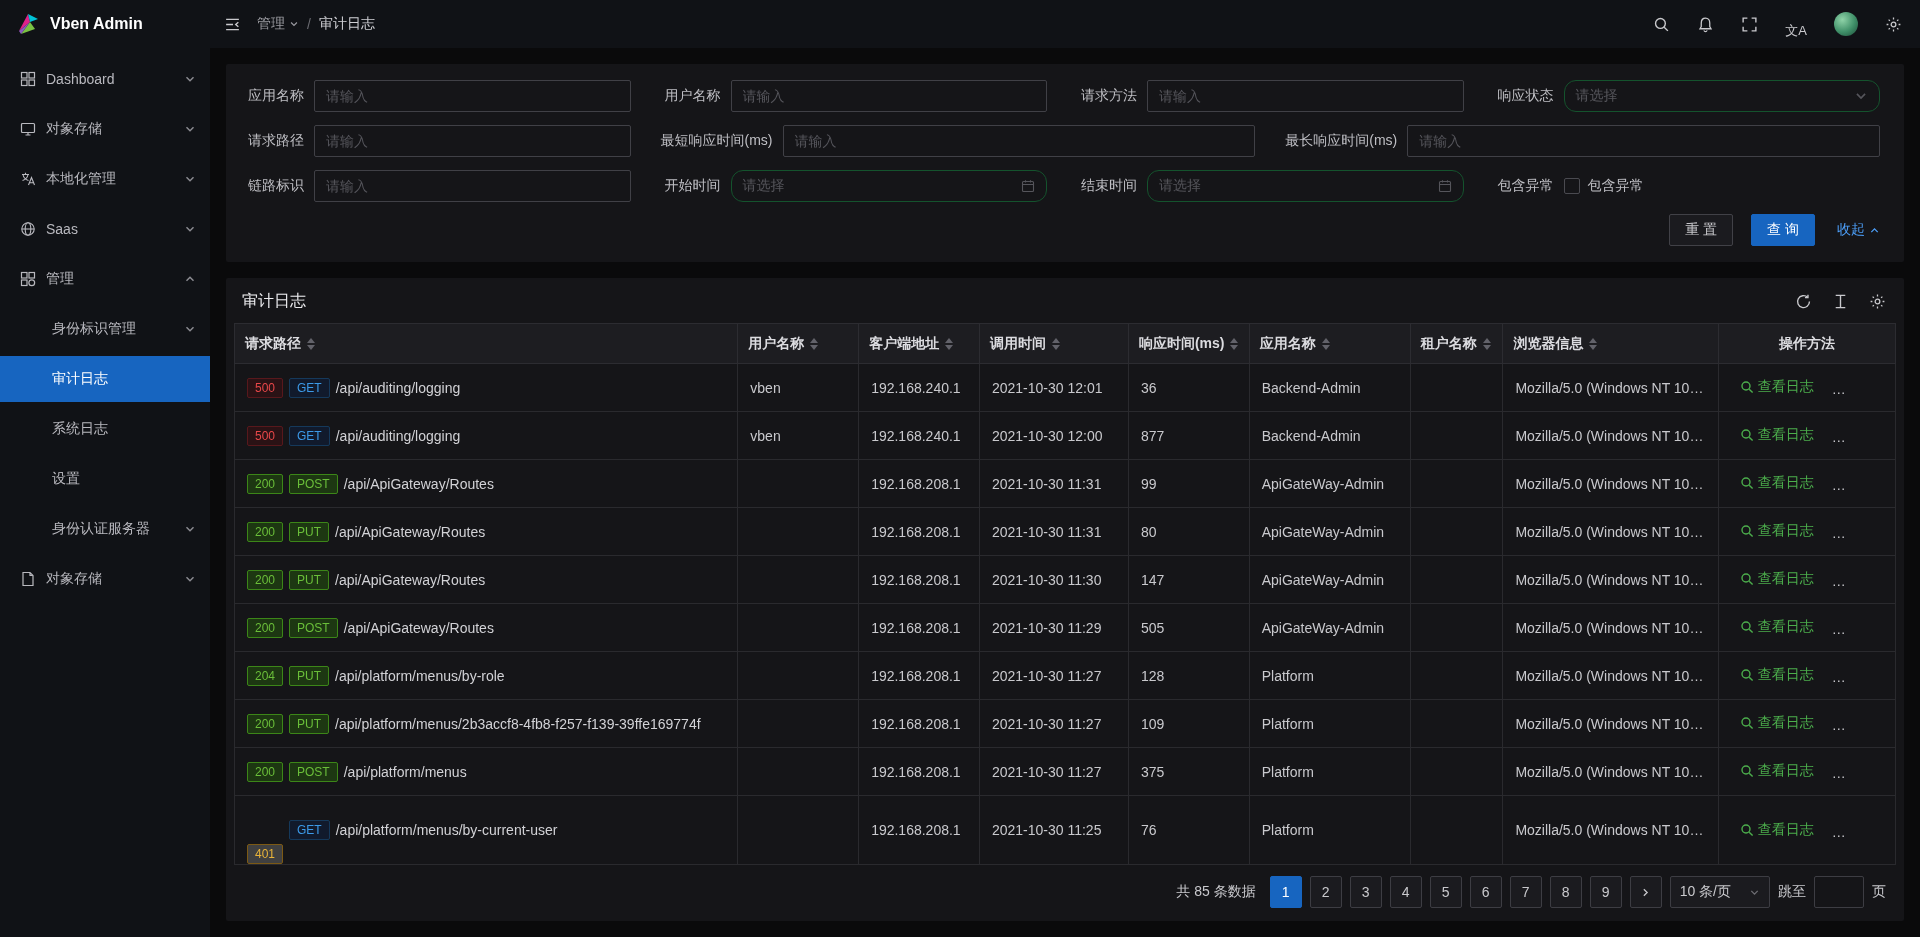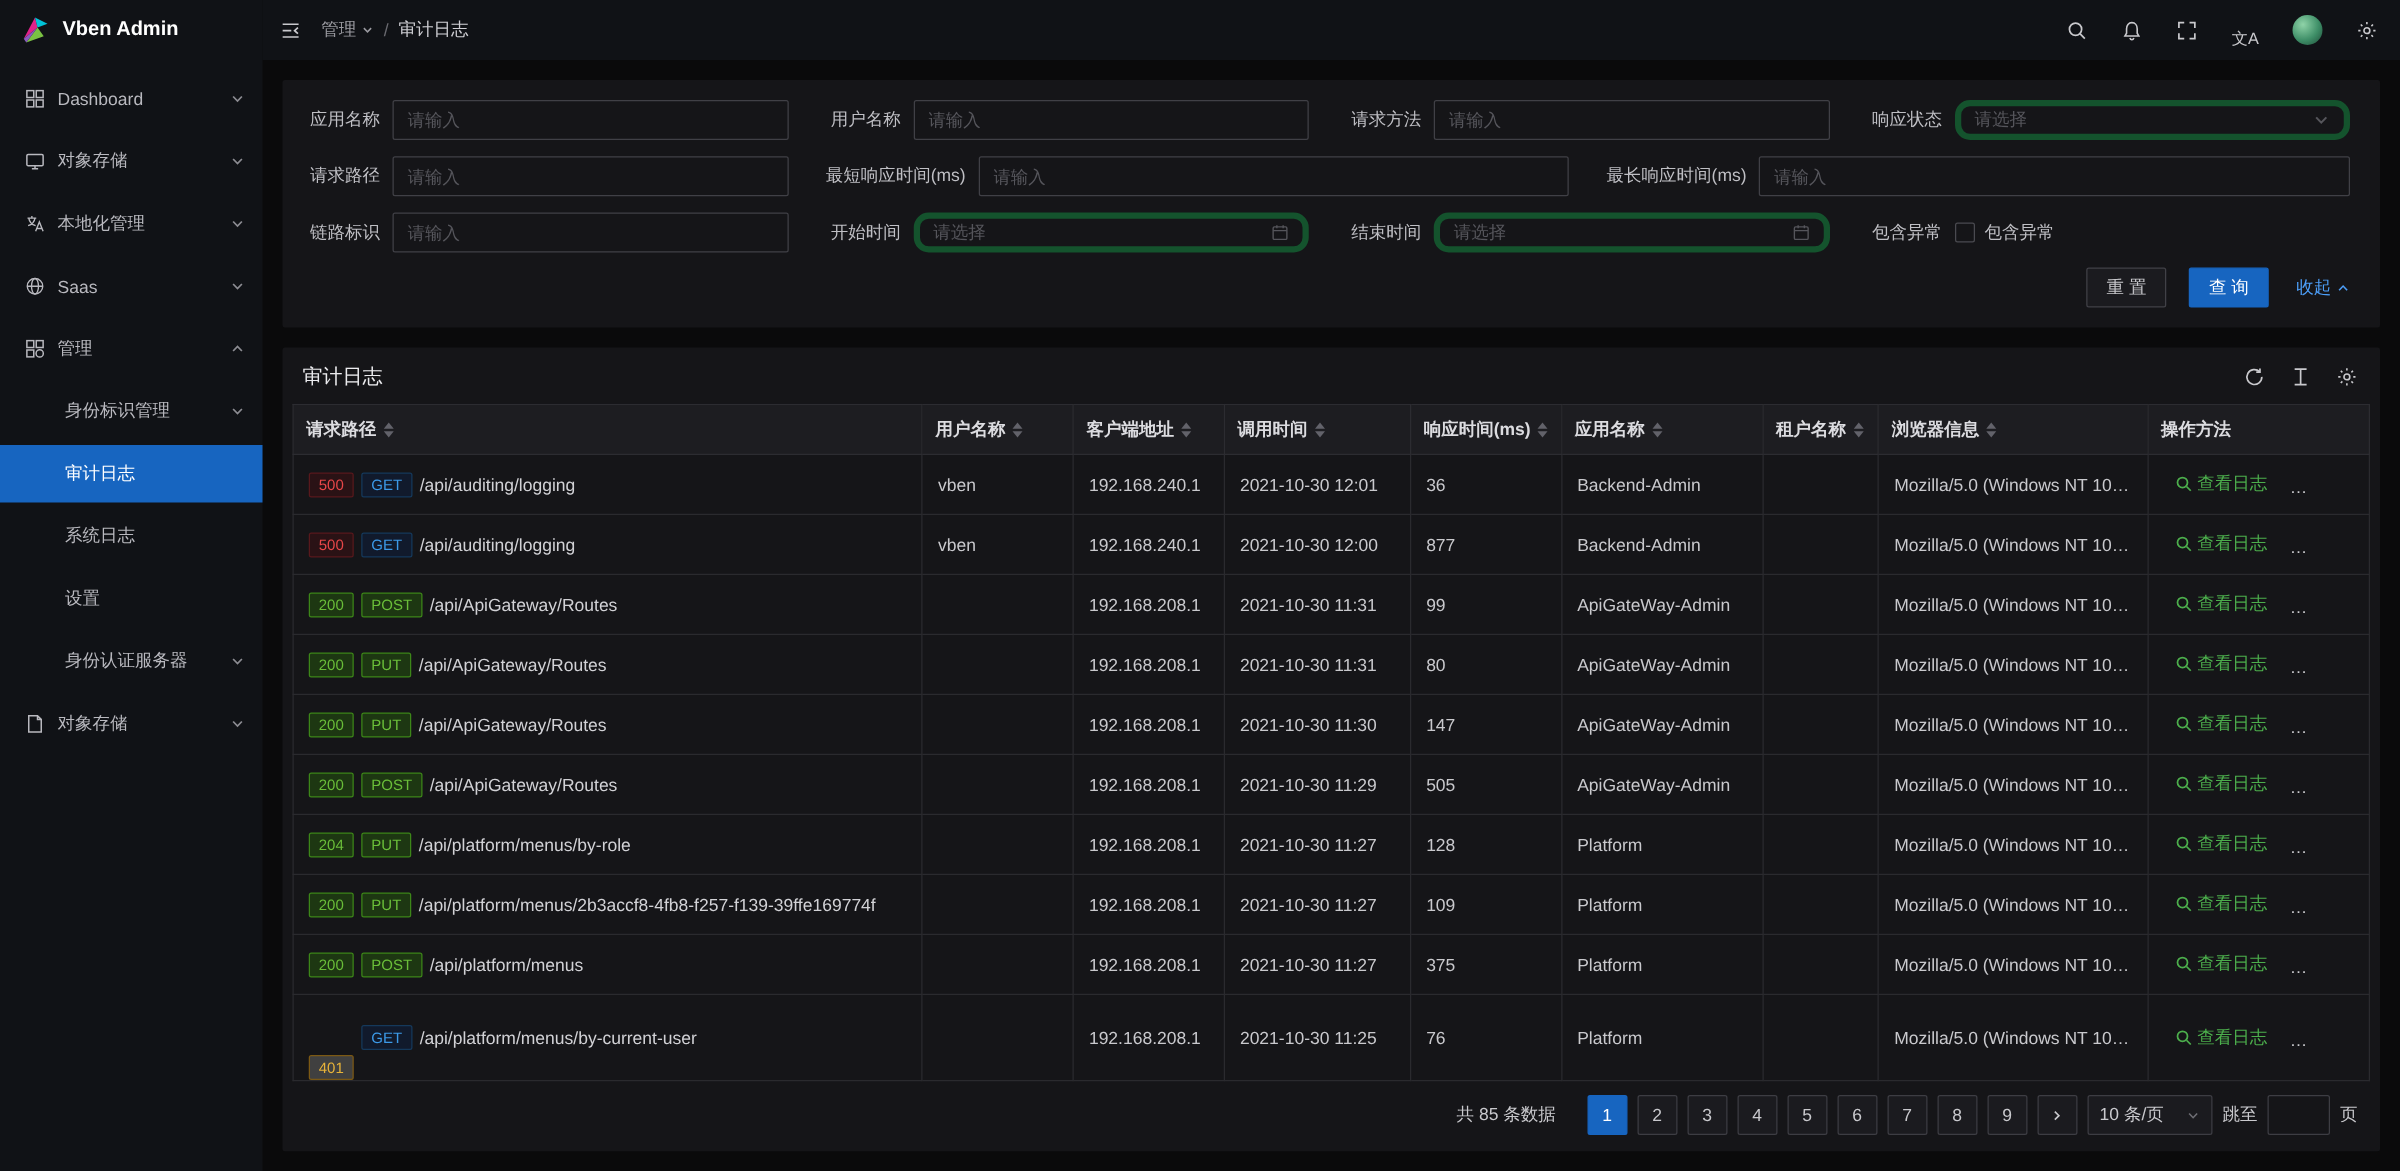--- a/index.html
+++ b/index.html
@@ -44,21 +44,21 @@
   .card { background:#151518; border-radius:2px; }
 
   
   .filter-grid { display:grid; grid-template-columns:repeat(8,1fr); column-gap:30px; row-gap:13px; padding:16px 24px 0 18px; }
   .field { display:flex; align-items:center; min-width:0; }
   .field.span2 { grid-column:span 2; }
   .field.span3 { grid-column:span 3; }
   .f-label { white-space:nowrap; margin-right:10px; color:#bfbfc4; min-width:60px; text-align:right; }
   input.input { flex:1; min-width:0; height:32px; background:#151518; border:1px solid #404046; border-radius:2px; padding:0 11px; color:#d4d4d8; font-size:14px; outline:none; font-family:inherit; }
   input::placeholder { color:#55555b; }
-  .picker { flex:1; min-width:0; height:32px; background:#151518; border:5px solid #14532d; border-radius:12px; display:flex; align-items:center; justify-content:space-between; padding:0 11px; color:#55555b; cursor:pointer; }
+  .picker { flex:1; min-width:0; height:32px; background:#151518; border:1px solid #14532d; border-radius:12px; display:flex; align-items:center; justify-content:space-between; padding:0 11px; color:#55555b; cursor:pointer; }
   .picker .suffix { display:inline-flex; color:#55555b; }
   .picker .suffix svg { width:14px; height:14px; }
   .cb-wrap { display:inline-flex; align-items:center; gap:8px; cursor:pointer; }
   .cb-box { width:16px; height:16px; border:1px solid #4a4a50; border-radius:2px; background:#151518; }
   .cb-text { color:#bfbfc4; }
   .filter-actions { display:flex; justify-content:flex-end; align-items:center; gap:18px; padding:12px 24px 16px; }
   .btn { height:32px; padding:0 15px; border-radius:2px; font-size:14px; cursor:pointer; font-family:inherit; }
   .btn.default { background:#1b1b1f; border:1px solid #414147; color:#c9c9cd; }
   .btn.primary { background:#1765c0; border:1px solid #1765c0; color:#ffffff; }
   .collapse-link { display:inline-flex; align-items:center; gap:4px; color:#4c9ef8; cursor:pointer; margin-left:4px; }
@@ -67,42 +67,42 @@
   
   .table-card { flex:1; display:flex; flex-direction:column; min-height:0; }
   .table-toolbar { display:flex; justify-content:space-between; align-items:center; padding:13px 18px 11px 16px; }
   .table-title { font-size:16px; color:#ebebee; }
   .toolbar-icons { display:flex; gap:20px; align-items:center; color:#c9c9cd; }
   .toolbar-icons .tb-icon svg { width:17px; height:17px; }
   .table-wrap { padding:0 8px; overflow:hidden; }
   table { width:100%; border-collapse:collapse; table-layout:fixed; }
   th { background:#1d1d21; border:1px solid #2c2c31; height:40px; padding:0 10px; text-align:left; color:#dcdce0; font-weight:bold; font-size:14px; white-space:nowrap; overflow:hidden; }
   .th-inner { display:flex; align-items:center; gap:6px; }
-  .th-inner.center { justify-content:flex-start; }
+  .th-inner.center { justify-content:center; }
   .sorter { display:inline-flex; flex-direction:column; gap:2px; cursor:pointer; }
   .sorter .cu { width:0; height:0; border-left:4px solid transparent; border-right:4px solid transparent; border-bottom:5px solid #62626a; }
   .sorter .cd { width:0; height:0; border-left:4px solid transparent; border-right:4px solid transparent; border-top:5px solid #62626a; }
   td { border:1px solid #2a2a2e; height:48px; padding:0 12px; color:#c9c9cd; font-size:14px; white-space:nowrap; overflow:hidden; text-overflow:ellipsis; }
   .tag { display:inline-block; height:20px; line-height:18px; padding:0 7px; border:1px solid; border-radius:2px; font-size:12px; margin-right:6px; vertical-align:middle; }
   .tag-error   { color:#e84749; background:#2a1215; border-color:#58181c; }
   .tag-get     { color:#3c9ae8; background:#111a2c; border-color:#15395b; }
   .tag-success, .tag-post, .tag-put { color:#6abe39; background:#1d3712; border-color:#3c8618; }
   .tag-warning { color:#e8b339; background:#404040; border-color:#7c5914;margin-top:48px; }
   .path-text { color:#d2d2d6; vertical-align:middle; }
   .td-actions { text-align:center; }
   .act { display:inline-flex; align-items:center; gap:4px; margin:0 9px; cursor:pointer; text-decoration:none;justify-content:flex-end; }
   .act svg { width:14px; height:14px; }
   .act.view { color:#4cae4c; }
   .act.del  { color:#e35c5c; }
   .hscroll { height:10px; margin:6px 8px 0; }
   .hscroll-thumb { width:75%; height:10px; border-radius:5px; background:#57575d; cursor:pointer; }
 
   
   .pagination { margin-top:auto; display:flex; align-items:center; justify-content:flex-end; gap:8px; padding:10px 18px 13px; color:#c9c9cd; }
-  .pg-total { margin-right:17px; }
+  .pg-total { margin-right:6px; }
   .pg-pages { display:flex; gap:8px; }
   .pg-item { min-width:32px; height:32px; display:inline-flex; align-items:center; justify-content:center; background:#1b1b1f; border:1px solid #3d3d43; border-radius:2px; cursor:pointer; }
   .pg-item.active { background:#1765c0; border-color:#1765c0; color:#ffffff; }
   .pg-next svg { width:11px; height:11px; }
   .pg-size { padding:0 9px; gap:18px; }
   .pg-size svg { width:11px; height:11px; color:#6e6e74; }
   .pg-jump { width:50px; height:32px; background:#151518; border:1px solid #3d3d43; border-radius:2px; color:#d4d4d8; padding:0 8px; outline:none; font-family:inherit; }
 </style>
 </head>
 <body>

